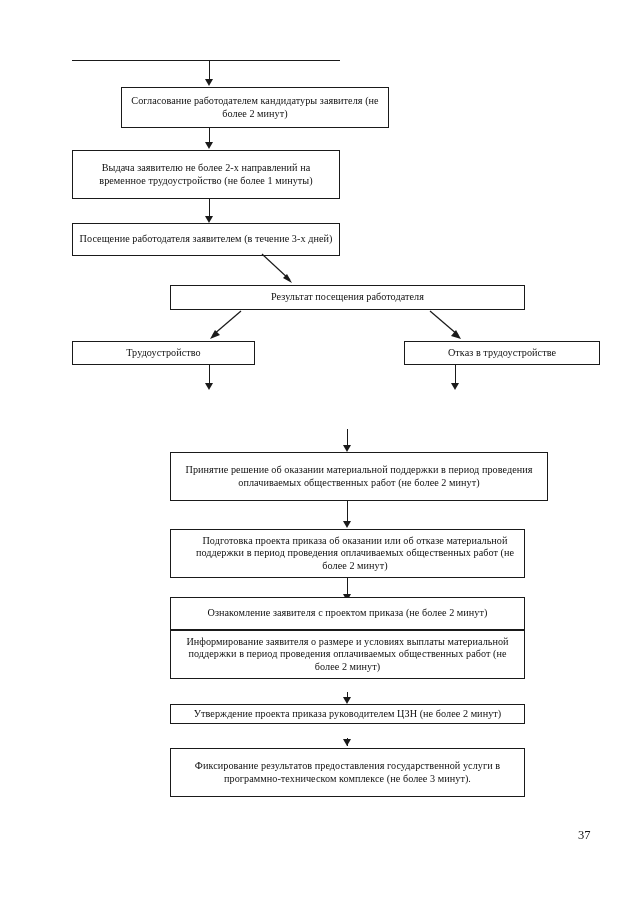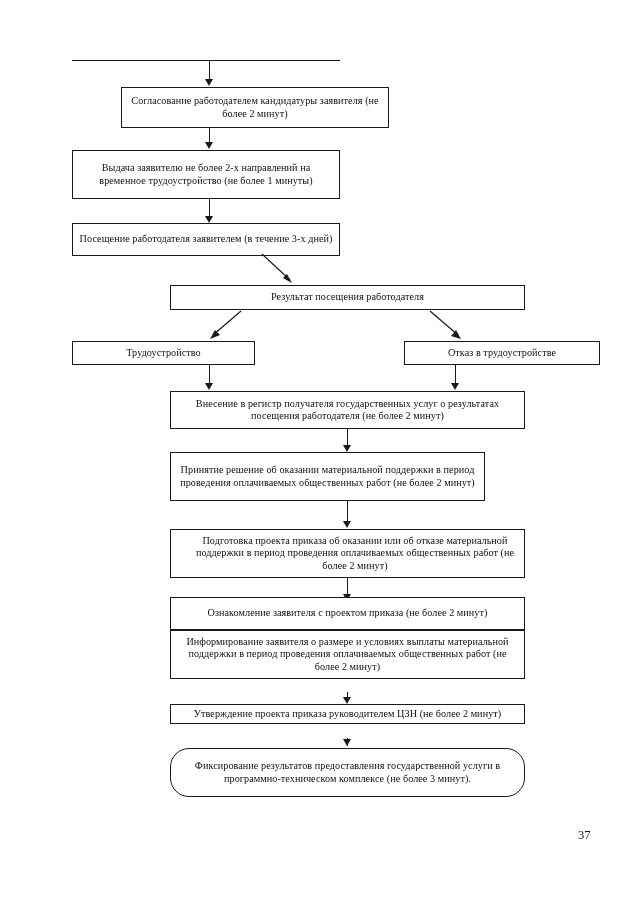--- a/index.html
+++ b/index.html
@@ -122,28 +122,25 @@
   <div class="box" style="left:72px; top:341px; width:183px; height:24px;">
     <span>Трудоустройство</span>
   </div>
 
   <div class="vline" style="left:209px; top:365px; height:20px;"></div>
   <div class="arrowhead" style="left:205px; top:383px;"></div>
 
   <div class="vline" style="left:455px; top:365px; height:20px;"></div>
   <div class="arrowhead" style="left:451px; top:383px;"></div>
 
-  <div class="box" style="left:170px; top:391px; width:355px; height:38px;">
-    <span>Внесение в регистр получателя государственных услуг о результатах посещения работодателя (не более 2 минут)</span>
-  </div>
 
   <div class="vline" style="left:347px; top:429px; height:18px;"></div>
   <div class="arrowhead" style="left:343px; top:445px;"></div>
 
-  <div class="box" style="left:170px; top:452px; width:315px; height:49px;">
+  <div class="box" style="left:170px; top:452px; width:378px; height:49px;">
     <span>Принятие решение об оказании материальной поддержки в период проведения оплачиваемых общественных работ (не более 2 минут)</span>
   </div>
 
   <div class="vline" style="left:347px; top:501px; height:22px;"></div>
   <div class="arrowhead" style="left:343px; top:521px;"></div>
 
   <div class="box" style="left:170px; top:529px; width:355px; height:49px;padding-left:20px;">
     <span>Подготовка проекта приказа об оказании или об отказе материальной поддержки в период проведения оплачиваемых общественных работ (не более 2 минут)</span>
   </div>
 
@@ -164,19 +161,19 @@
   <div class="vline" style="left:347px; top:692px; height:10px;"></div>
   <div class="arrowhead" style="left:343px; top:697px;"></div>
 
   <div class="box" style="left:170px; top:704px; width:355px; height:20px;">
     <span>Утверждение проекта приказа руководителем ЦЗН (не более 2 минут)</span>
   </div>
 
   <div class="vline" style="left:347px; top:738px; height:8px;"></div>
   <div class="arrowhead" style="left:343px; top:739px;"></div>
 
-  <div class="box" style="left:170px; top:748px; width:355px; height:49px;border-radius:19px;">
+  <div class="box" style="left:170px; top:748px; width:355px; height:49px;">
     <span>Фиксирование результатов предоставления государственной услуги в программно-техническом комплексе (не более 3 минут).</span>
   </div>
 
   <div class="pageno" style="left:578px; top:828px;">37</div>
 
 </div>
 
 </body></html>

